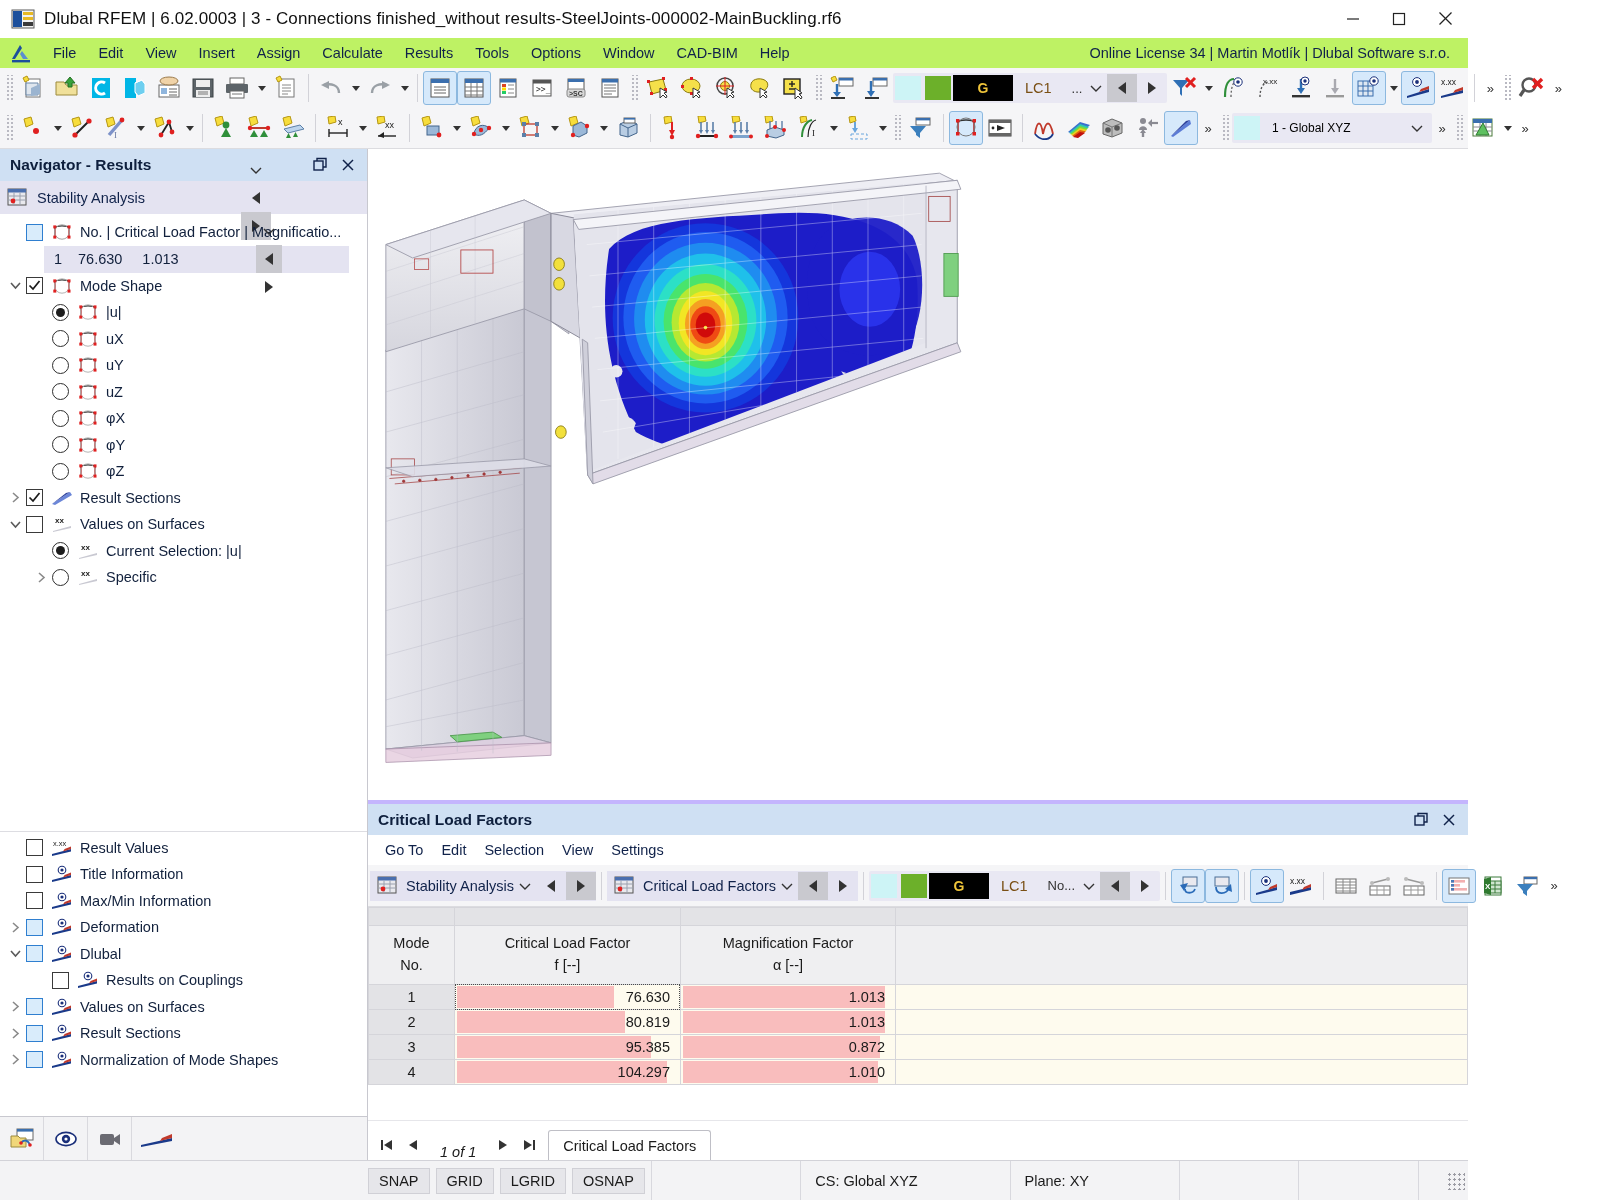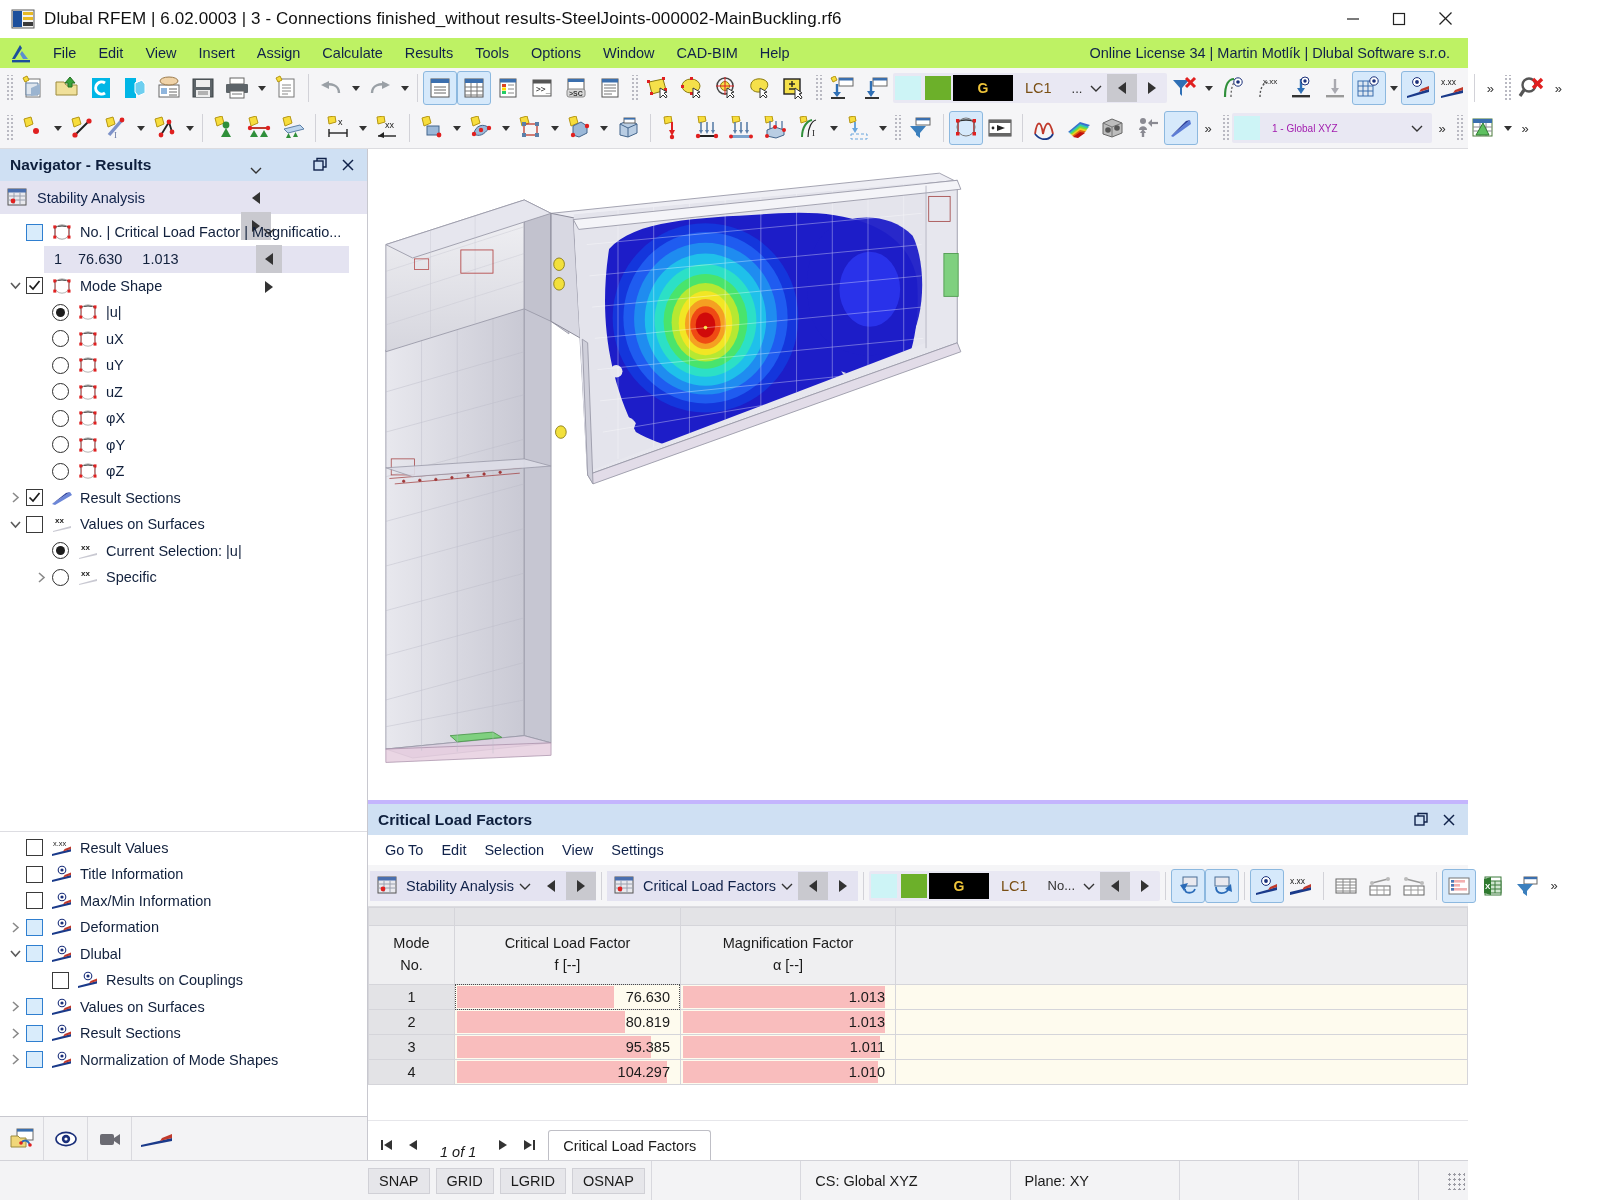--- a/index.html
+++ b/index.html
@@ -46,21 +46,21 @@
   .gbox { width:60px; height:26px; background:#000; color:#f0c53a; font-size:14px; display:flex; align-items:center; justify-content:center; font-weight:bold; flex:none;}
   .lclabel { padding:0 12px; color:#7a4f14; font-size:14.5px; }
   .dots { padding:0 3px 0 8px; color:#333; font-size:13px;}
   .vchev { width:22px; height:28px; display:flex;align-items:center;justify-content:center;}
   .vchev svg{display:block}
   .navarr { width:30px; height:28px; display:flex; align-items:center; justify-content:center; }
   .navarr.dim { background:#c9c9cf; }
   .navarr i.l { width:0;height:0;border-top:6px solid transparent;border-bottom:6px solid transparent;border-right:8px solid #333;}
   .navarr i.r { width:0;height:0;border-top:6px solid transparent;border-bottom:6px solid transparent;border-left:8px solid #333;}
   .cscombo { display:flex; align-items:center; height:30px; background:#e9e8f3; border-radius:2px; padding-right:4px; flex:none; min-width:200px;}
-  .cscombo .lbl{ padding:0 10px; color:#a21caf; font-size:10px;}
+  .cscombo .lbl{ padding:0 10px; color:#000000; font-size:12px;}
 
   
   .body { flex:1; display:flex; min-height:0; }
 
   
   .nav { width:368px; flex:none; display:flex; flex-direction:column; background:#fff; border-right:1px solid #c8c8cf; }
   .nav-header { height:32px; background:#cfe0f3; display:flex; align-items:center; padding:0 6px 0 10px; }
   .nav-title { font-weight:bold; font-size:15.5px; color:#0e1f3d; }
   .nav-hbtns { margin-left:auto; display:flex; gap:2px; }
   .nav-hbtn { width:26px;height:26px;display:flex;align-items:center;justify-content:center; }
@@ -1787,21 +1787,21 @@
                   <td class="rowno">3</td>
                   <td class="val">
                     <div class="cellbar">
                       <div class="bar" style="width:88%"></div>
                       <span class="num">95.385</span>
                     </div>
                   </td>
                   <td class="val">
                     <div class="cellbar">
                       <div class="bar" style="width:94%"></div>
-                      <span class="num">1.011</span>
+                      <span class="num">0.872</span>
                     </div>
                   </td>
                   <td class="blank"></td>
                 </tr>
                 <tr>
                   <td class="rowno">4</td>
                   <td class="val">
                     <div class="cellbar">
                       <div class="bar" style="width:95%"></div>
                       <span class="num">104.297</span>

